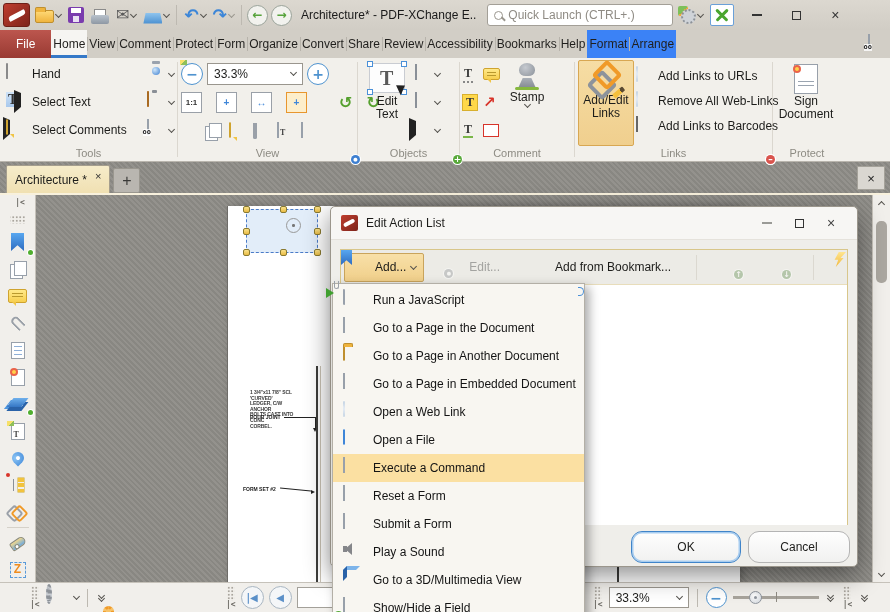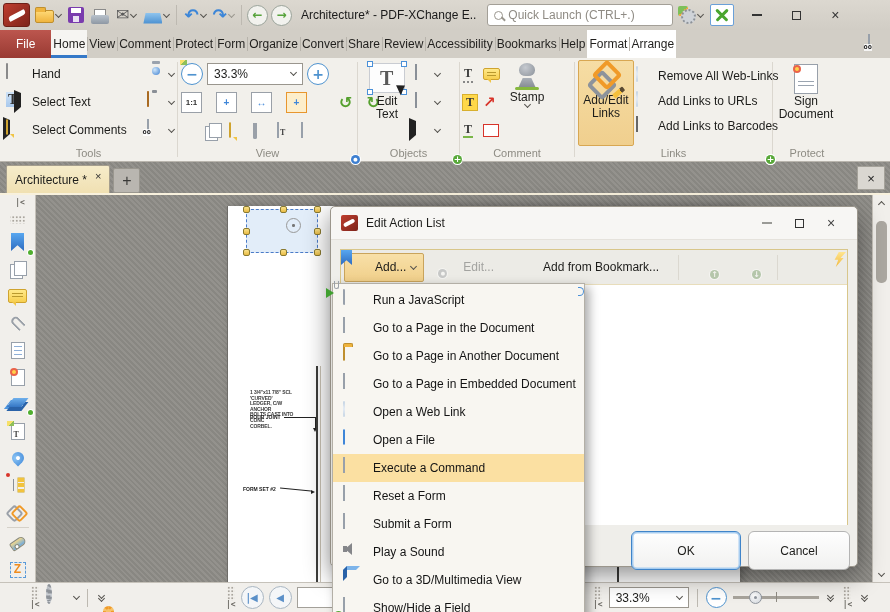--- a/index.html
+++ b/index.html
@@ -50,21 +50,21 @@
 .winbtn{width:36px;height:26px;display:flex;align-items:center;justify-content:center;color:#333}
 .minbar{width:10px;height:1.6px;background:#333}
 .maxbox{width:9px;height:9px;border:1.4px solid #333}
 .xglyph{font-size:14px;line-height:1}
 
 .menubar{position:absolute;top:30px;left:0;right:0;height:28px;background:#d2cec6;display:flex;align-items:stretch}
 .mtab{display:flex;align-items:center;padding:0 2px;position:relative;color:#201f1d;white-space:nowrap}
 .mtab.sep::before{content:"";position:absolute;left:0;top:7px;bottom:7px;width:1px;background:#b7b3ab}
 .mtab.file{background:linear-gradient(#bc564e,#993a32);color:#fff;padding:4px 16px}
 .mtab.active{background:#f6f5f2;box-shadow:inset 0 -3px 0 #3579c8}
-.mtab.hl{background:#ffffff}
+.mtab.hl{background:#3b82f6}
 .mb-right{margin-left:auto;display:flex;align-items:center;gap:5px;padding-right:4px}
 
 .doc{width:14px;height:17px;background:#fff;border:1px solid #98a0aa;position:relative;flex:none}
 .doc.lines::before{content:"";position:absolute;left:2px;right:2px;top:3px;bottom:3px;background:repeating-linear-gradient(#8fb0d8 0 1.5px,transparent 1.5px 4px)}
 .doc.oo::after{content:"oo";position:absolute;bottom:-2px;right:-3px;font:bold 7px/7px "DejaVu Sans Mono",monospace;color:#222;background:rgba(255,255,255,.8)}
 .bm{width:11px;height:15px;background:linear-gradient(#58a7f0,#2e6cc0);clip-path:polygon(0 0,100% 0,100% 100%,50% 68%,0 100%);flex:none}
 .dotg{position:absolute;right:-2px;bottom:-1px;width:5px;height:5px;border-radius:50%;background:#4fae2e;box-shadow:0 0 0 1px #fff}
 .pgs{width:16px;height:16px;position:relative;flex:none}
 .pgs::before{content:"";position:absolute;left:0;top:3px;width:11px;height:13px;background:#fff;border:1px solid #98a0aa}
 .pgs::after{content:"";position:absolute;left:4px;top:0;width:11px;height:13px;background:#fff;border:1px solid #98a0aa}
@@ -210,26 +210,26 @@
 .thumb::after{content:"";position:absolute;inset:4px;background:#8f959d;border-radius:50%}
 .tick{position:absolute;left:50%;top:-4px;width:1px;height:10px;background:#8f8b83}
 
 .dialog{position:absolute;left:330px;top:206px;width:528px;height:361px;background:#efeeea;border:1px solid #9b968c;border-radius:5px;box-shadow:0 8px 26px rgba(0,0,0,.45);z-index:10}
 .dlg-title{height:33px;display:flex;align-items:center;padding:0 10px;gap:8px;background:#f7f6f4;border-bottom:1px solid #e5e2dc;border-radius:5px 5px 0 0}
 .dlg-logo{width:17px;height:16px;border-radius:2px;background:linear-gradient(135deg,#bf3d2e,#7d241b);position:relative;flex:none}
 .dlg-logo::after{content:"";position:absolute;left:2px;top:6px;width:12px;height:3.5px;background:#fff;border-radius:2px;transform:rotate(-28deg)}
 .dlg-btns{margin-left:auto;display:flex}
 .dbtn{width:32px;height:24px;display:flex;align-items:center;justify-content:center;color:#444}
 .panel{position:absolute;left:9px;right:9px;top:42px;height:276px;border:1px solid #d8c68a;background:#fff}
-.ptb{height:35px;background:#ecebe6;border-bottom:1px solid #e8ddbb;display:flex;align-items:center;padding:0 3px;gap:8px}
+.ptb{height:35px;background:#ecebe6;border-bottom:1px solid #e8ddbb;display:flex;align-items:center;padding:0 3px;gap:14px}
 .tbb{height:29px;display:flex;align-items:center;gap:5px;padding:0 7px;border:1px solid transparent;border-radius:2px;font-size:12px;color:#1c1c1a;white-space:nowrap}
 .tbb.pressed{background:linear-gradient(#f8e0a8,#f0cf8a);border-color:#c9a45c}
 .tbb.dis{color:#a3a3a0}
 .tsep{width:1px;height:25px;background:#dbd8d0;margin:0 3px}
-.btn{position:absolute;top:324px;height:39px;background:linear-gradient(#fefefe,#f1f1f0);border:1px solid #b4b4b4;border-radius:6px;font-size:12px;display:flex;align-items:center;justify-content:center;color:#1c1c1a}
+.btn{position:absolute;top:324px;height:32px;background:linear-gradient(#fefefe,#f1f1f0);border:1px solid #b4b4b4;border-radius:11px;font-size:12px;display:flex;align-items:center;justify-content:center;color:#1c1c1a}
 .btn.focus{border-color:#3f84c9;box-shadow:inset 0 0 0 1.5px #a8cdf0}
 
 .action-menu{position:absolute;left:332px;top:283px;width:253px;height:340px;background:#f8f6f1;border:1px solid #b3afa6;box-shadow:4px 4px 10px rgba(0,0,0,.35);z-index:30;padding-top:2px}
 .ami{height:28px;display:flex;align-items:center;gap:10px;padding:0 6px 0 10px;color:#141414}
 .ami.hl{background:#fbe0a2}
 .ami .lbl{white-space:nowrap}
 .sfolder{width:16px;height:11px;background:linear-gradient(#ffd977,#efb43e);border:1px solid #bf8f2e;border-radius:2px;position:relative;margin-top:3px;flex:none}
 .sfolder::before{content:"";position:absolute;top:-3px;left:-1px;width:8px;height:3px;background:#efb43e;border:1px solid #bf8f2e;border-bottom:none;border-radius:2px 2px 0 0}
 .clip-mini{position:absolute;top:-3px;left:1px;width:5px;height:8px;border:1.4px solid #9aa0a8;border-top:none;border-radius:0 0 3px 3px;z-index:2;background:transparent}
 </style>
@@ -443,26 +443,26 @@
 
   <div class="rg" style="width:197px">
     <div class="bigbtn hlbtn" style="width:73px">
       <span class="bigchain">
           <b class="pencil"></b>
         </span>
       <span style="width:48px">Add/Edit Links</span>
     </div>
     <div class="trows" style="padding-top:3px">
       <div class="lrow">
+          <span class="i18"><span class="globe g16"></span><b class="bdg g c-plus" style="width:9px;height:9px"></b></span>
+          <span>Add Links to URLs</span>
+        </div>
+      <div class="lrow">
           <span class="i18"><span class="globe g16"></span><b class="bdg r c-min" style="width:9px;height:9px"></b></span>
           <span>Remove All Web-Links</span>
-        </div>
-      <div class="lrow">
-          <span class="i18"><span class="globe g16"></span><b class="bdg g c-plus" style="width:9px;height:9px"></b></span>
-          <span>Add Links to URLs</span>
         </div>
       <div class="lrow">
           <span class="i18"><span class="qr"></span></span>
           <span>Add Links to Barcodes</span>
         </div>
     </div>
     <div class="rg-label">Links</div>
   </div>
   <div class="rsep"></div>
 

